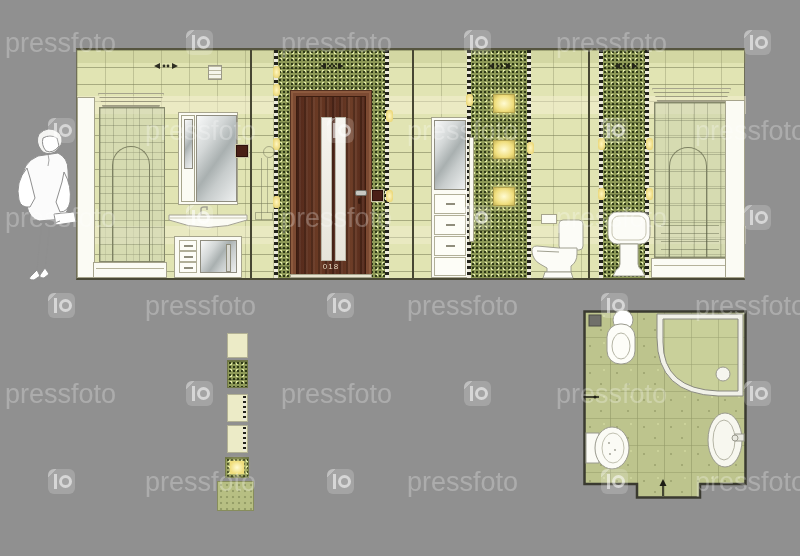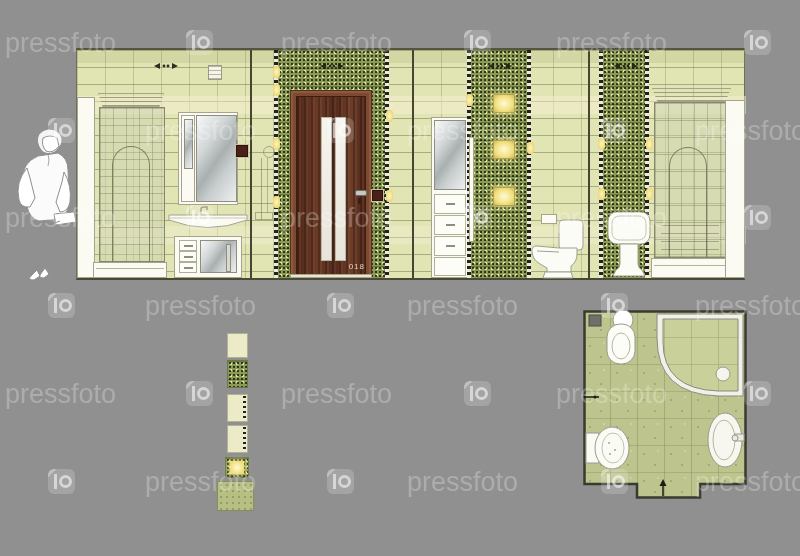--- a/index.html
+++ b/index.html
@@ -65,21 +65,21 @@
   #door-frame{background:#7c4a32;border:1px solid #54301f;box-sizing:border-box;
               box-shadow:inset 0 0 0 2px #8d5a3e;}
   #door-slab{position:absolute;left:5px;top:5px;right:5px;bottom:0;
              background-color:#5d2f1e;
              background-image:
                repeating-linear-gradient(90deg, rgba(0,0,0,0.20) 0 2px, rgba(255,255,255,0.05) 2px 4px, rgba(0,0,0,0) 4px 7px),
                linear-gradient(90deg,#53281a,#6a3a24 30%,#552a1b 55%,#6d3d27 80%,#4f2517);
              border:1px solid #3c1d10;}
   .door-glass{position:absolute;top:20px;width:9px;height:142px;background:linear-gradient(180deg,#f6f4ee,#e7e4da);
               border:1px solid #b9b6a8;}
-  #door-label{position:absolute;bottom:5px;left:0;right:0;text-align:right;
+  #door-label{position:absolute;bottom:5px;left:0;right:0;text-align:center;
               font-size:8px;color:#e3d6bf;letter-spacing:1px;}
   .marker{opacity:0.9;}
 
   
   .sketch{border:1px solid rgba(120,122,95,0.55);}
 
   #strip,#plan-wrap,#figure-wrap{z-index:2;}
   .tile-plain{background:#ecebc7;border:1px solid #b2b194;box-sizing:border-box;}
   .tile-dash::after{content:"";position:absolute;right:1px;top:1px;bottom:1px;width:3px;
     background:repeating-linear-gradient(180deg,#23231b 0 2px,#eceadb 2px 5px);}

